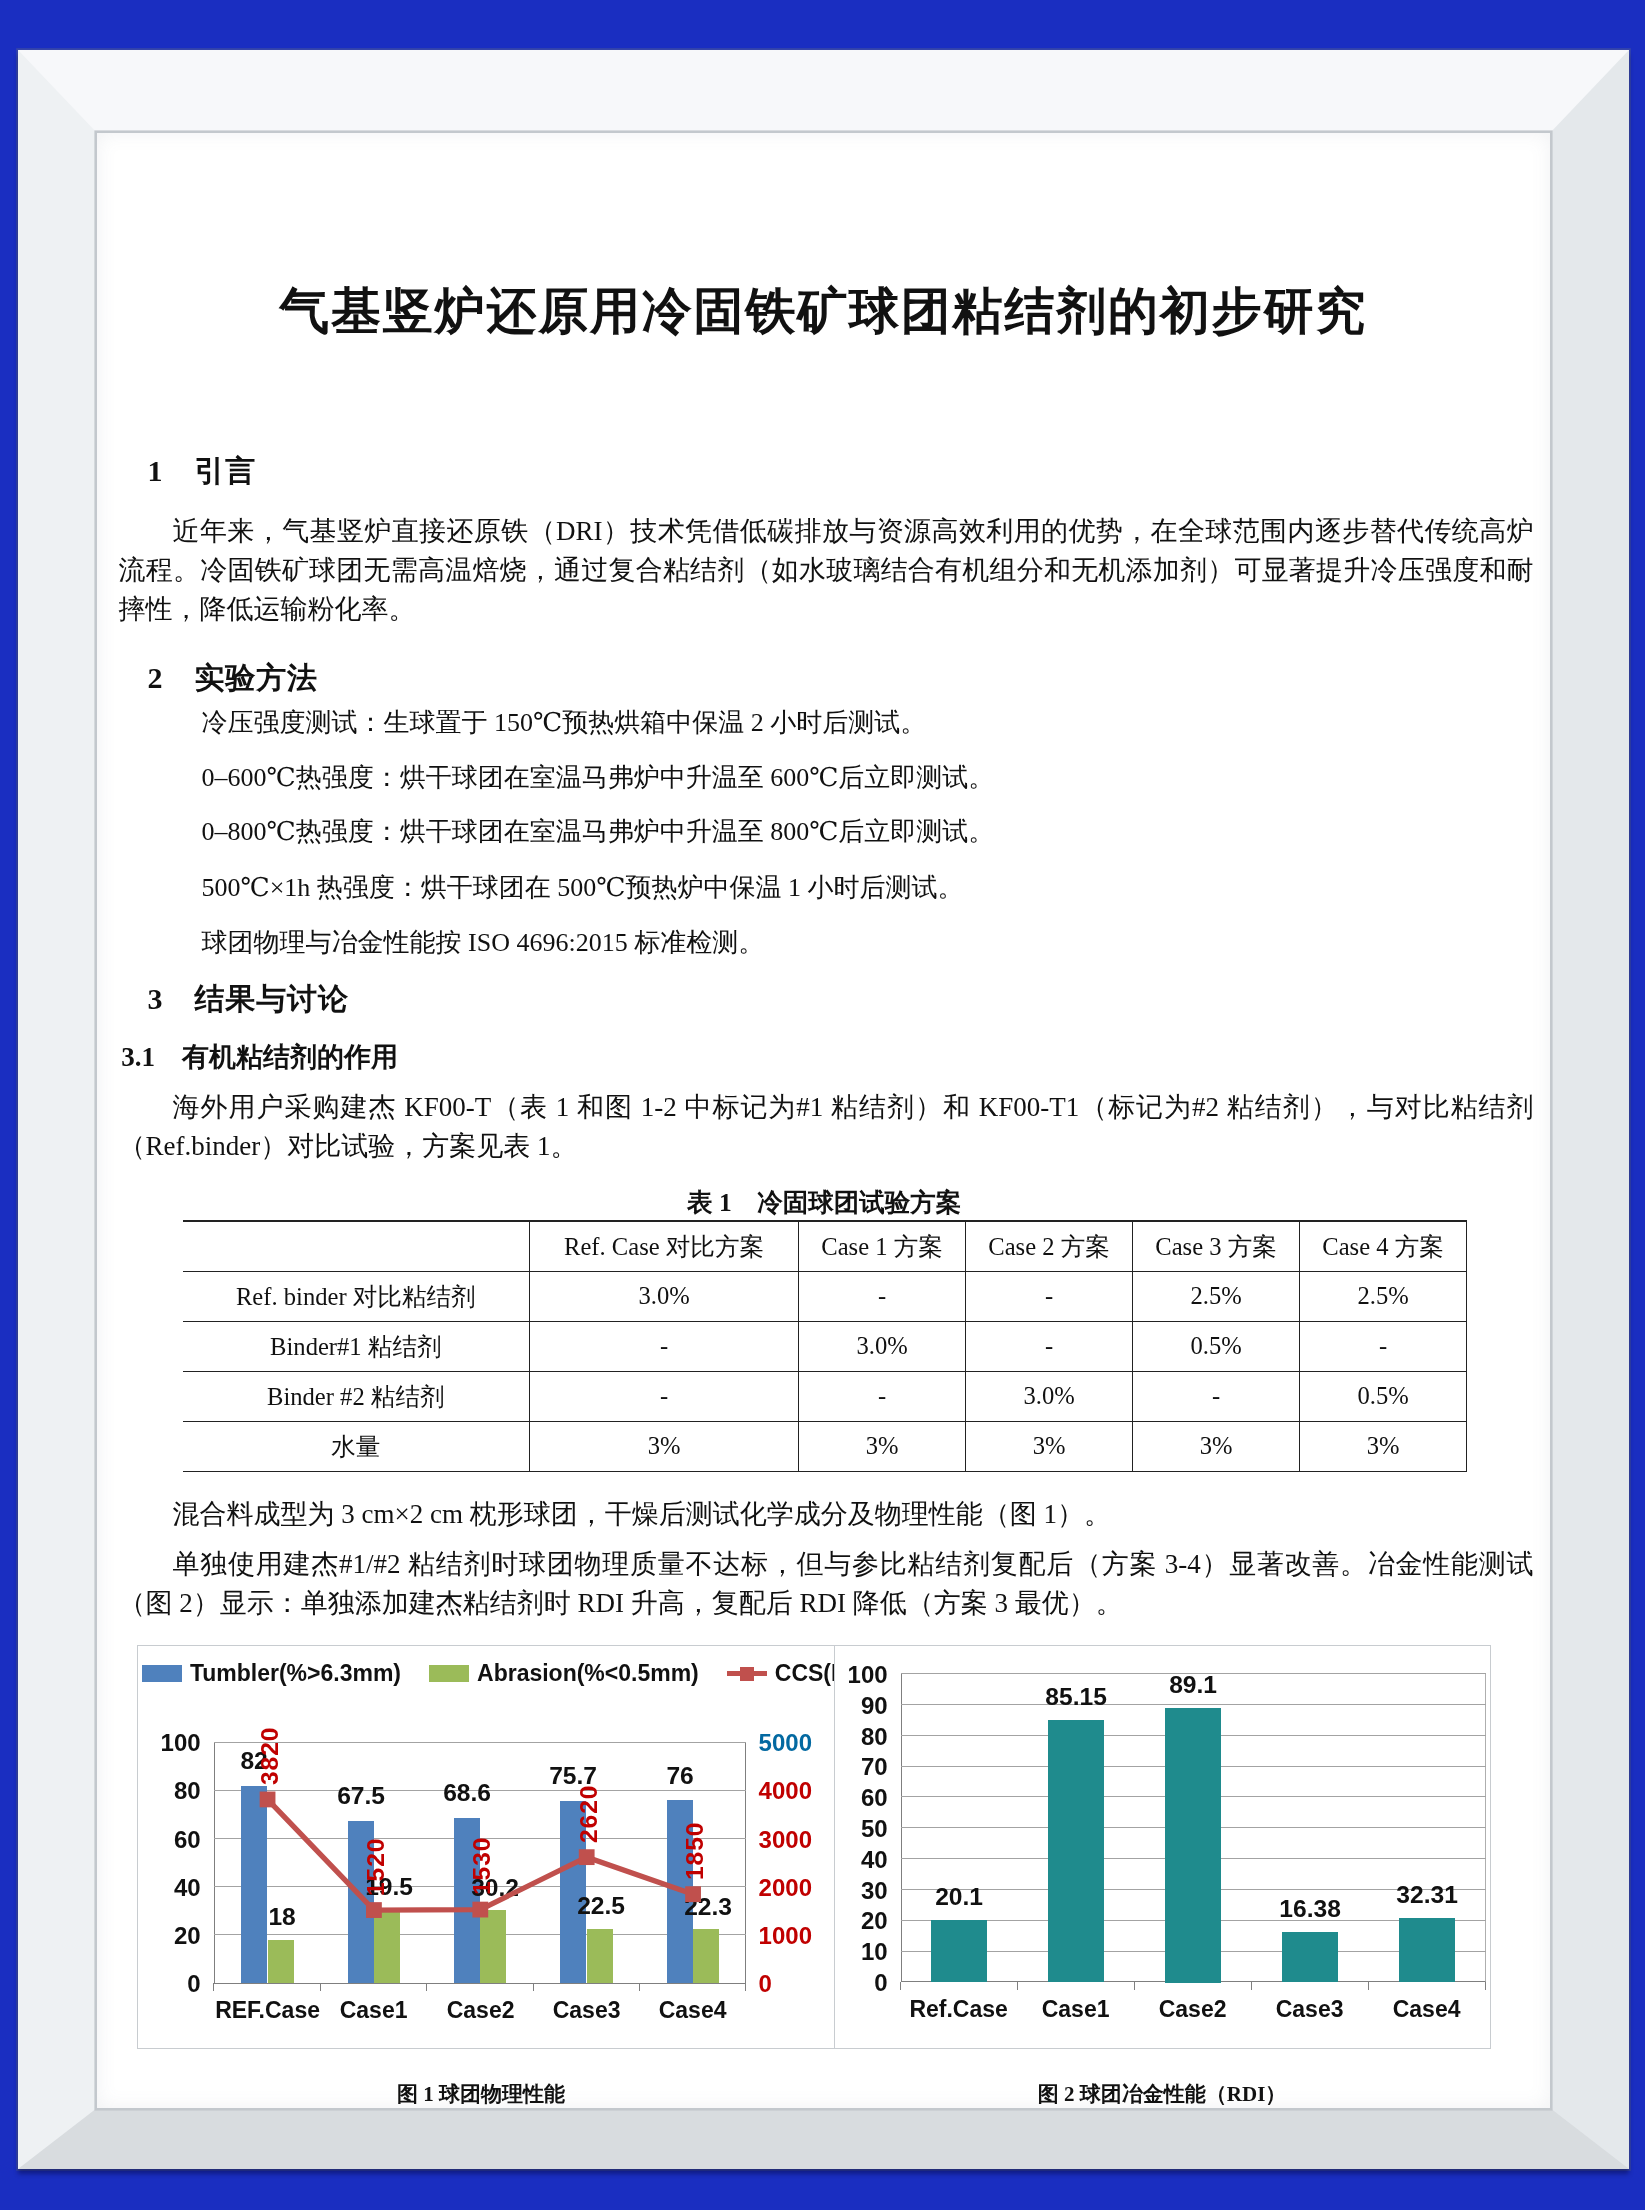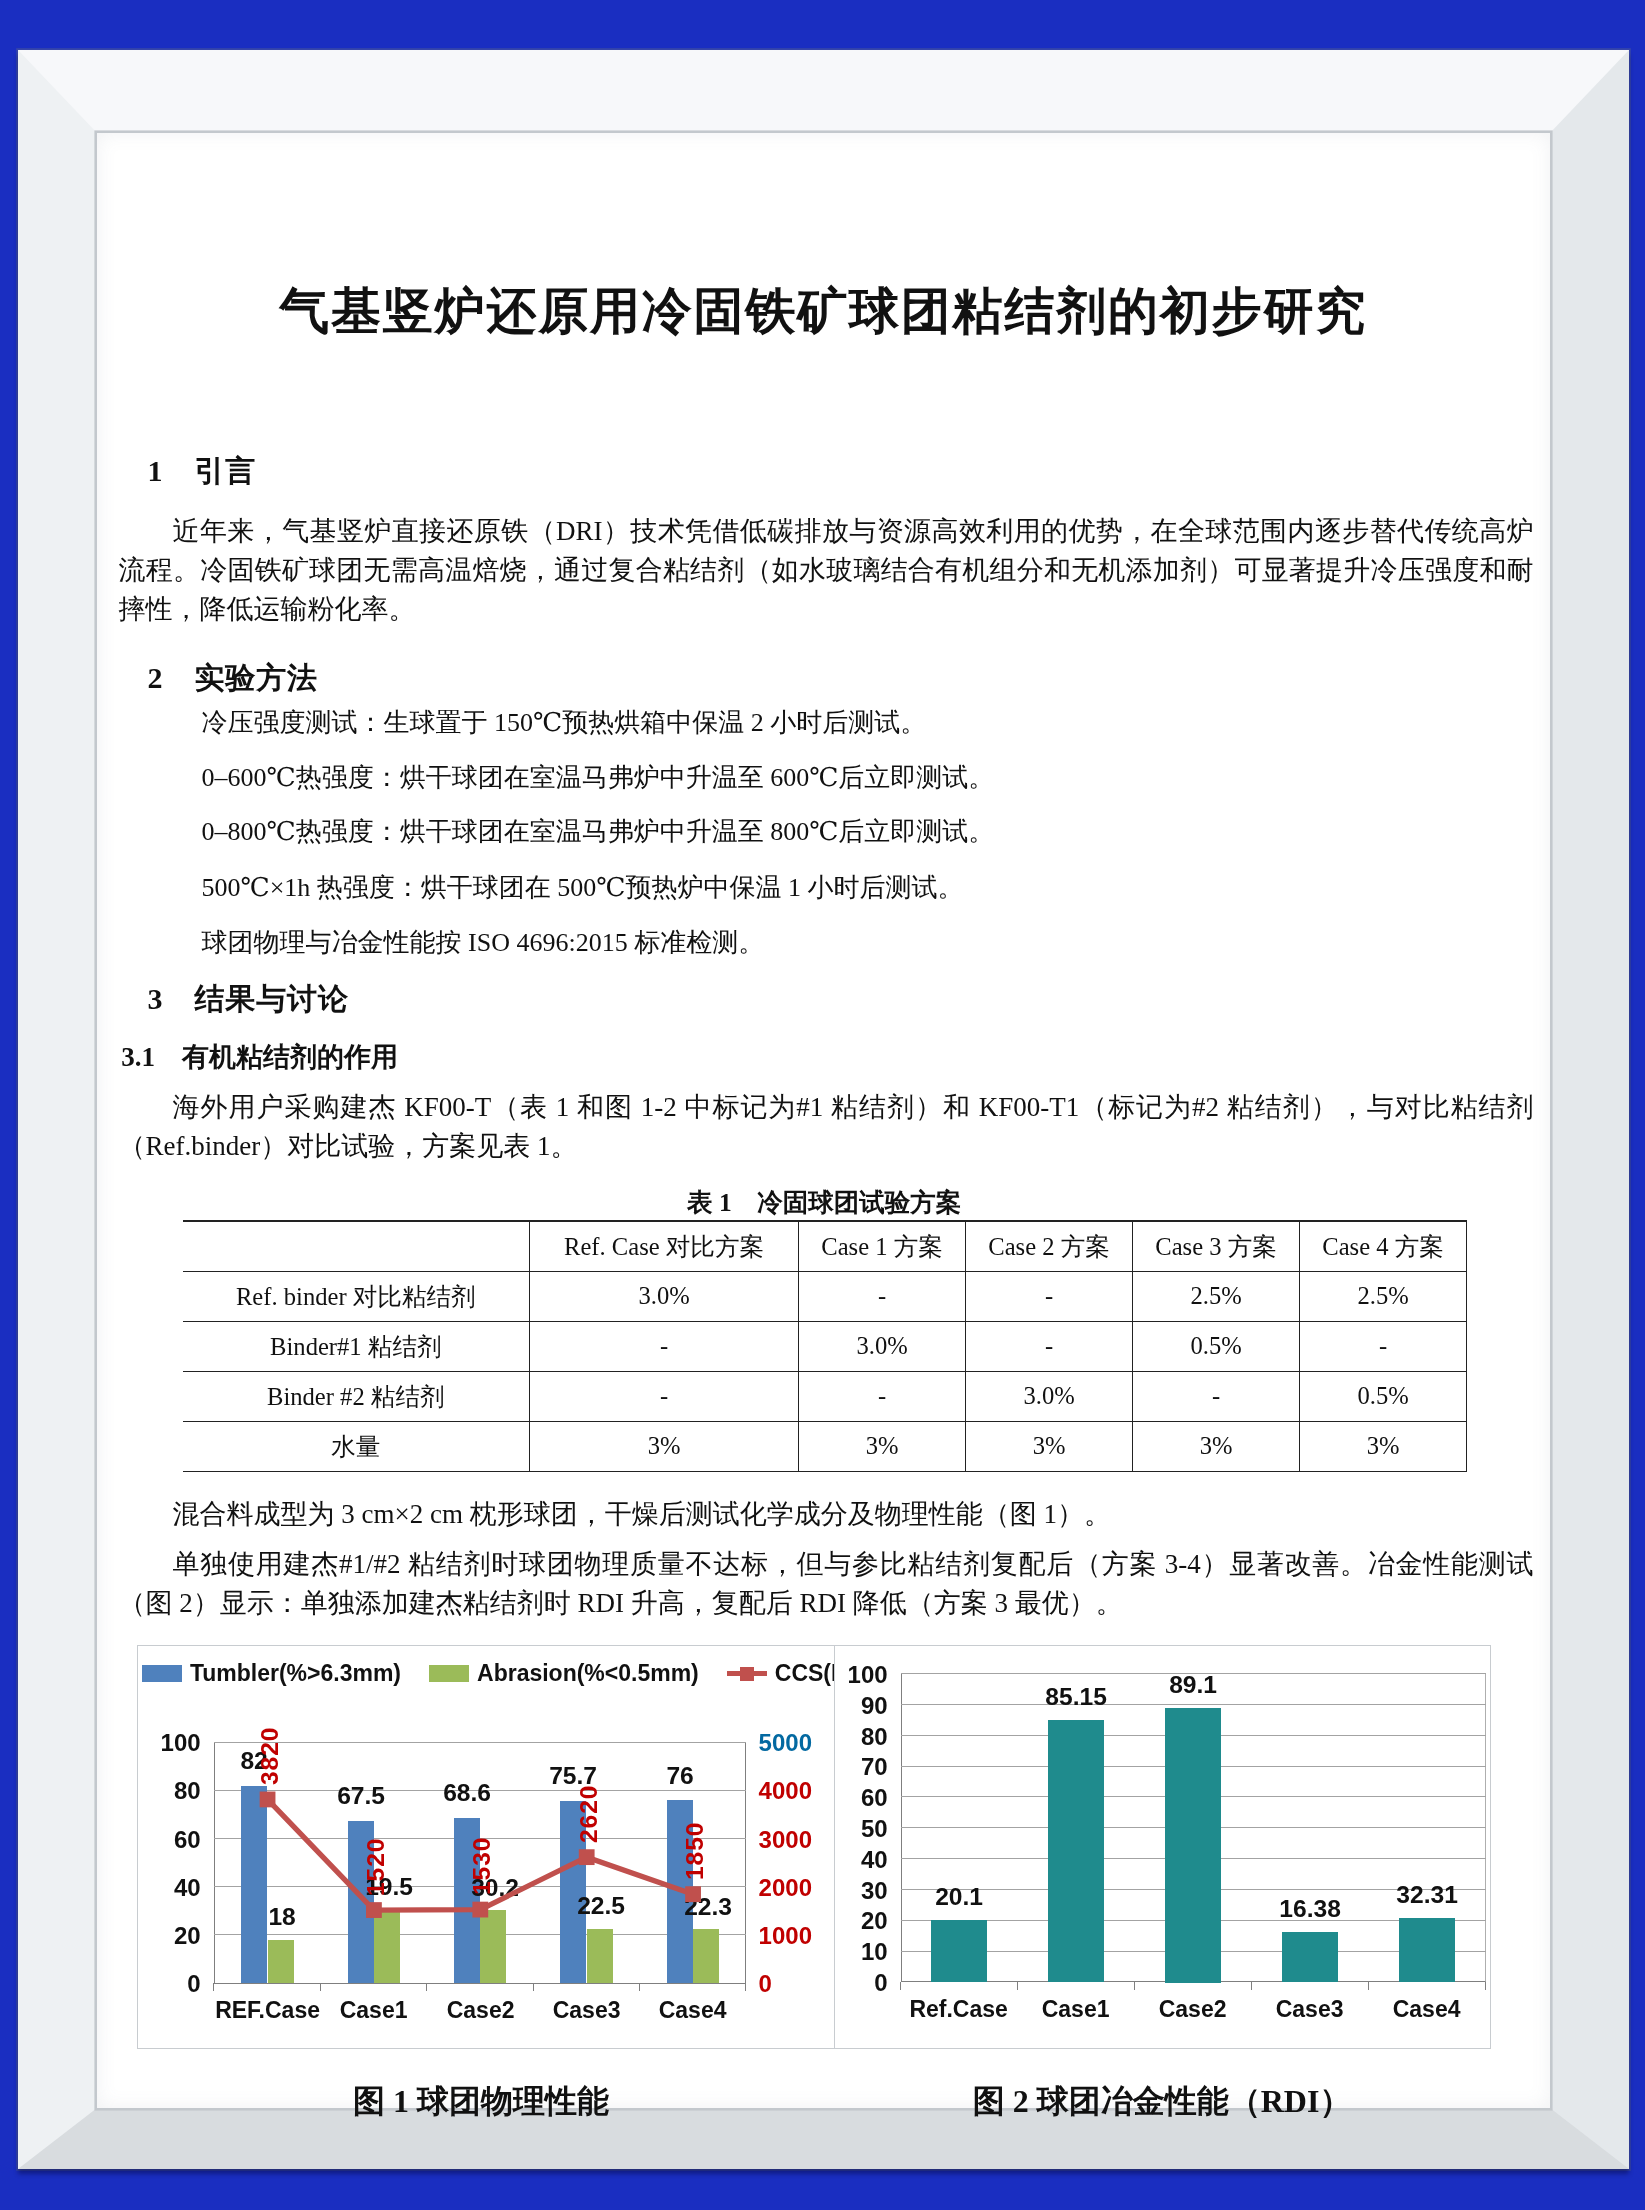--- a/index.html
+++ b/index.html
@@ -28,21 +28,21 @@
   .schema td{height:50px;text-align:center;vertical-align:middle;
     border-bottom:1.8px solid #222;border-left:1.8px solid #222;padding:0 3.5px;overflow:hidden}
   .schema td:first-child{border-left:none}
   .schema td:last-child{border-right:1.8px solid #222}
   .schema tr:first-child td{border-top:2.6px solid #222}
 
   
   .figbox{position:absolute;top:1512px;height:404px;background:#fff;border:1.8px solid #c8ccd0}
   #fig1{left:40px;width:724px}
   #fig2{left:737px;width:657px}
-  .caption{position:absolute;top:1947px;text-align:center;font-size:32px;font-weight:bold}
+  .caption{position:absolute;top:1947px;text-align:center;font-size:21px;font-weight:bold}
   #cap1{left:40px;width:689px}
   #cap2{left:737px;width:657px}
 
   .legend{position:absolute;left:0;top:14px;width:100%;display:flex;justify-content:center;align-items:center;gap:28px;
     font-family:"Liberation Sans","DejaVu Sans",sans-serif;font-size:23px;font-weight:600;color:#111}
   .lg-item{display:flex;align-items:center;gap:8px}
   .lg-swatch{width:40px;height:17.6px}
   .lg-line{position:relative;width:40px;height:17.6px}
   .lg-line .lbar{position:absolute;left:0;top:6.1px;width:40px;height:5.3px}
   .lg-line .lsq{position:absolute;left:13px;top:1.8px;width:14px;height:14px}

